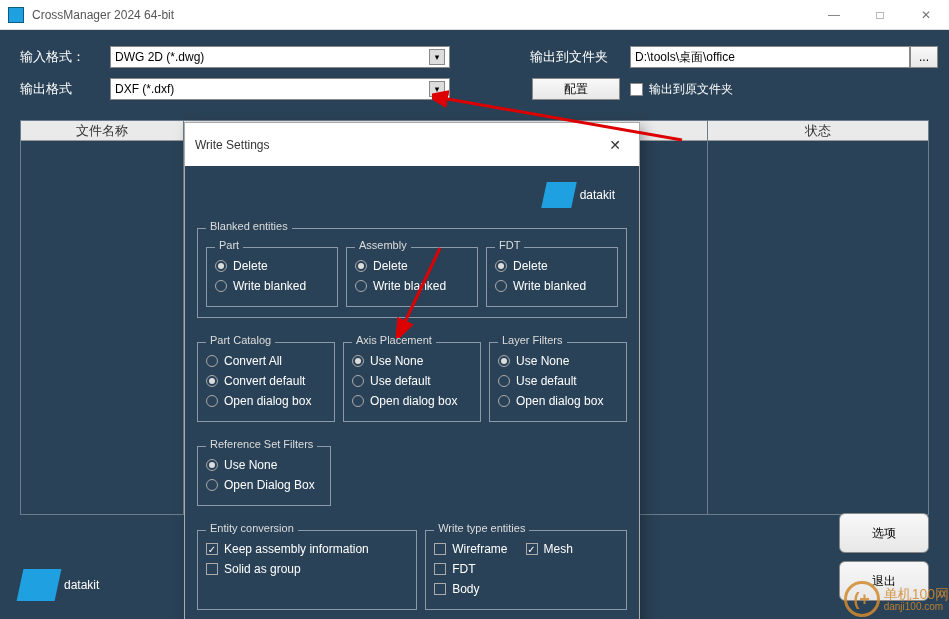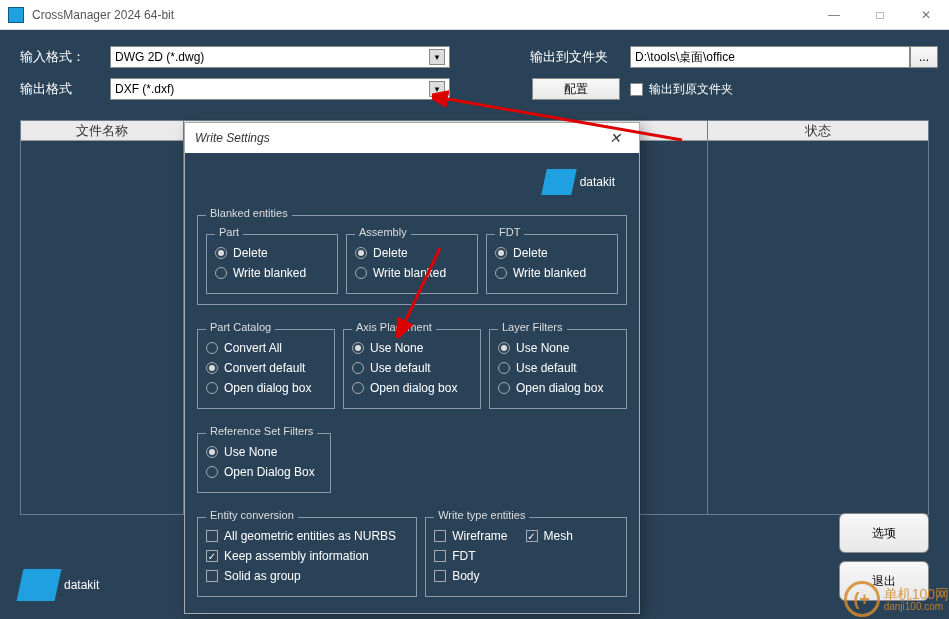--- a/index.html
+++ b/index.html
@@ -32,21 +32,21 @@
 .table-area .col.status { flex: 0 0 220px; border-right: none; }
 
 .bottom { position: absolute; bottom: 18px; left: 20px; right: 20px; display: flex; align-items: flex-end; justify-content: space-between; }
 .logo-row { display: flex; align-items: center; gap: 6px; color: #fff; font-size: 28px; font-weight: normal; }
 .logo-mark { width: 38px; height: 32px; background: #1fa0e0; transform: skewX(-12deg); }
 .btns-right { display: flex; flex-direction: column; gap: 8px; }
 .btns-right .btn { width: 90px; height: 40px; border-radius: 6px; }
 
 
 .dialog { position: absolute; left: 184px; top: 92px; width: 456px; background: #2a4257; border: 1px solid #aaa; box-shadow: 4px 4px 12px rgba(0,0,0,0.3); }
-.dialog .dlg-title { background: #fff; height: 30px; display: flex; align-items: center; padding: 8px 10px; justify-content: space-between; color: #333; font-size: 13px; font-style: italic; }
+.dialog .dlg-title { background: #fff; height: 43px; display: flex; align-items: center; padding: 8px 10px; justify-content: space-between; color: #333; font-size: 13px; }
 .dialog .dlg-close { width: 28px; height: 22px; display: flex; align-items: center; justify-content: center; cursor: pointer; font-size: 14px; }
 .dialog .dlg-body { padding: 10px 12px 16px 12px; }
 .dlg-logo { display: flex; justify-content: flex-end; align-items: center; gap: 6px; color: #fff; font-size: 24px; padding: 6px 12px 10px 0; }
 .dlg-logo .logo-mark { width: 30px; height: 26px; }
 
 .fieldset { border: 1px solid #8a9aa8; padding: 8px 8px 10px 8px; position: relative; margin-top: 10px; }
 .fieldset > .legend { position: absolute; top: -9px; left: 8px; background: #2a4257; padding: 0 4px; color: #ddd; font-size: 11px; }
 .fs-row { display: flex; gap: 8px; }
 .fs-row .fieldset { flex: 1; min-width: 0; }
 
@@ -241,24 +241,20 @@
               <span>Open Dialog Box</span>
             </div>
         </div>
         <div style="flex:1;"></div>
         <div style="flex:1;"></div>
       </div>
 
       <div class="fs-row" style="margin-top:14px;">
         <div class="fieldset" style="flex:1.1;">
           <span class="legend">Entity conversion</span>
-          <div class="chk2">
-              <span class="box"></span>
-              <span>All geometric entities as NURBS</span>
-            </div>
           <div class="chk2">
               <span class="box">✓</span>
               <span>Keep assembly information</span>
             </div>
           <div class="chk2">
               <span class="box"></span>
               <span>Solid as group</span>
             </div>
         </div>
         <div class="fieldset" style="flex:1;">

